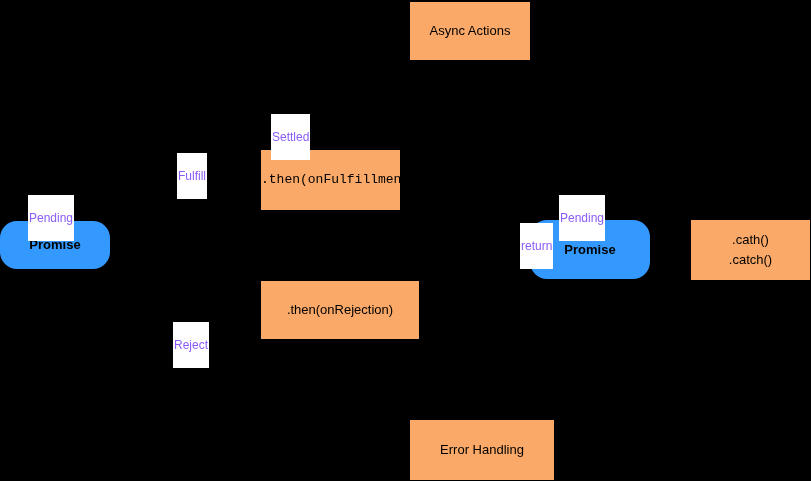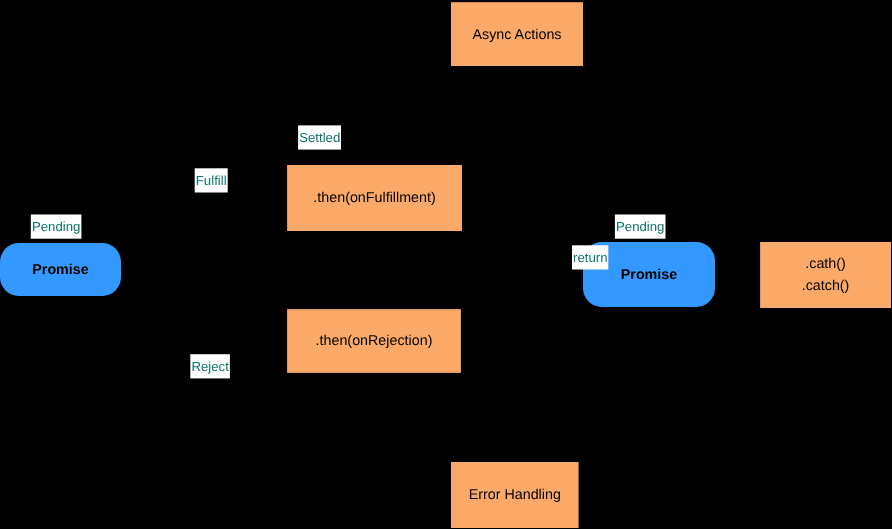--- a/index.html
+++ b/index.html
@@ -25,33 +25,33 @@
     font-size: 13px;
     line-height: 20px;
     box-sizing: border-box;
   }
   .node.orange { background: var(--orange, #FAA968); }
   .node.blue   { background: var(--blue, #3499FE); }
   .node.bold   { font-weight: bold; border-radius: 17px; }
 
   .n-async   { left: 410px; top: 2px;   width: 120px; height: 58px; }
   .n-prom-l  { left: 0px;   top: 221px; width: 110px; height: 48px; }
-  .n-fulfill { left: 261px; top: 150px; width: 159px; height: 60px; }
+  .n-fulfill { left: 261px; top: 150px; width: 139px; height: 60px; font-family: Liberation Mono, monospace; }
   .n-reject  { left: 261px; top: 281px; width: 158px; height: 58px; }
   .n-prom-r  { left: 530px; top: 220px; width: 120px; height: 59px; }
   .n-catch   { left: 691px; top: 220px; width: 119px; height: 60px; }
-  .n-error   { left: 410px; top: 420px; width: 116px; height: 60px; }
+  .n-error   { left: 410px; top: 420px; width: 144px; height: 60px; }
 
   .edge-label {
     position: absolute;
     background: var(--label-bg, #FFFFFF);
-    color: #0f766e;
+    color: #8b5cf6;
     font-size: 12px;
     line-height: 14px;
-    padding: 4px 1px;
+    padding: 16px 1px;
     white-space: nowrap;
   }
   .l-pending-left  { left: 28px;  top: 195px; }
   .l-fulfill       { left: 177px; top: 153px; }
   .l-settled       { left: 271px; top: 114px; }
   .l-reject        { left: 173px; top: 322px; }
   .l-return        { left: 520px; top: 223px; }
   .l-pending-right { left: 559px; top: 195px; }
 </style>
 </head>

